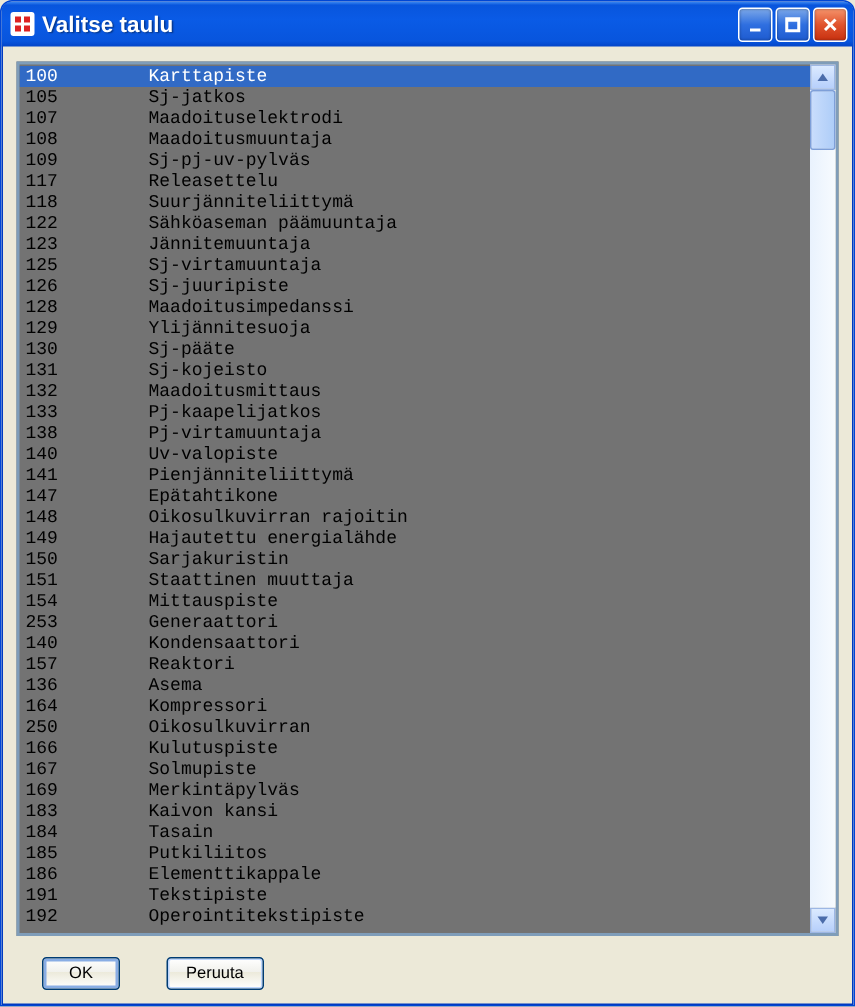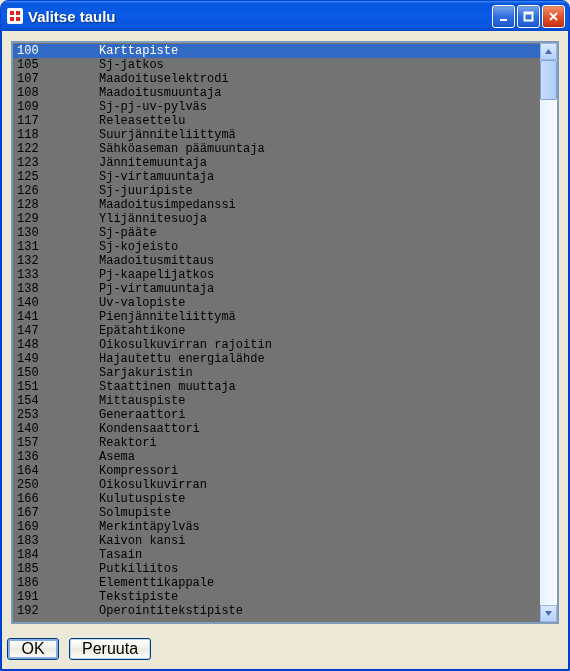--- a/index.html
+++ b/index.html
@@ -139,23 +139,24 @@
   }
   .btn {
     min-width: 52px;
     height: 22px;
     padding: 0 12px;
     border: 1px solid #003c74;
     border-radius: 3px;
     box-sizing: border-box;
     background: linear-gradient(to bottom,#ffffff,#f1f1ec 45%,#eceadb 46%,#ffffff);
     font-family: Tahoma, sans-serif;
-    font-size: 16px;
+    font-size: 11px;
     display: flex; align-items: center; justify-content: center;
     box-shadow: 0 0 0 1px #bed6fd inset;
+    margin-left: 21px;
   }
   .btn.default {
     box-shadow: 0 0 0 2px #89ade4 inset;
   }
 </style>
 </head>
 <body>
 
 <div class="window">
 

